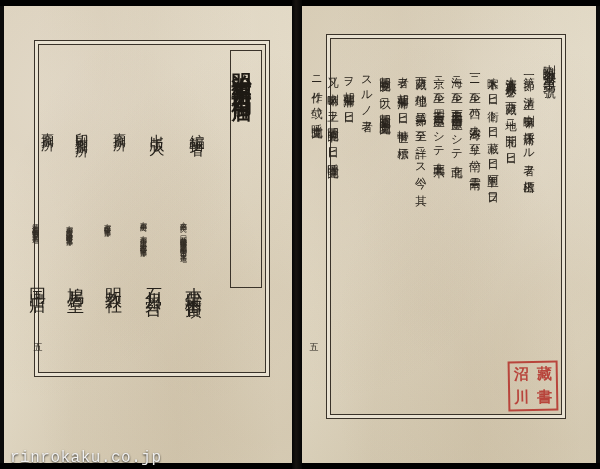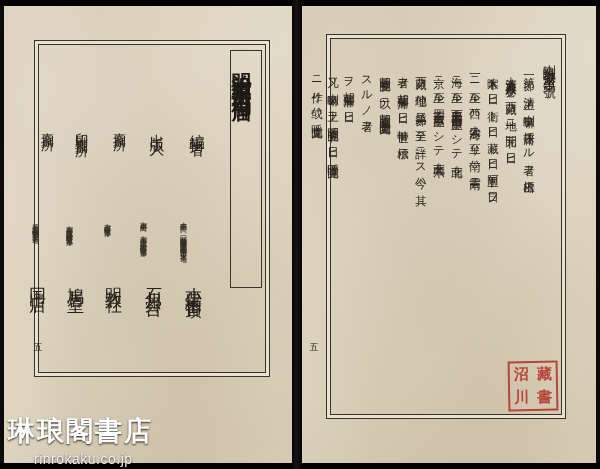--- a/index.html
+++ b/index.html
@@ -146,25 +146,24 @@
     font-size: 27px;
     font-weight: bold;
     letter-spacing: 2px;
     text-shadow: 0 1px 2px rgba(0,0,0,.85);
     font-family: "DejaVu Serif", serif;
   }
   .wm-url {
     position: absolute;
     left: 10px; bottom: 2px;
     color: #f0f0f0;
-    font-size: 14px;
+    font-size: 16px;
     letter-spacing: .5px;
-    font-family: Liberation Sans, sans-serif;
+    font-family: Liberation Mono, monospace;
     text-shadow: 0 1px 2px rgba(0,0,0,.85);
-    margin-left: 24px;
   }
   
   .gutter {
     position: absolute;
     left: 292px; top: 0; width: 10px; height: 469px;
     background: linear-gradient(to right, #050505, #171310 40%, #050505);
     z-index: 4;
   }
   .edge-top, .edge-bottom {
     position: absolute; left:0; width: 600px; background: #000; z-index: 4;
@@ -234,17 +233,16 @@
       <span>沼</span>
       <span>藏</span>
       <span>川</span>
       <span>書</span>
     </div>
   </div>
 
   <div class="gutter"></div>
 
   <div class="wm">
-    <div class="wm-title">琳琅閣書店</div>
     <div class="wm-url">rinrokaku.co.jp</div>
   </div>
 
 </div>
 
 </body></html>

